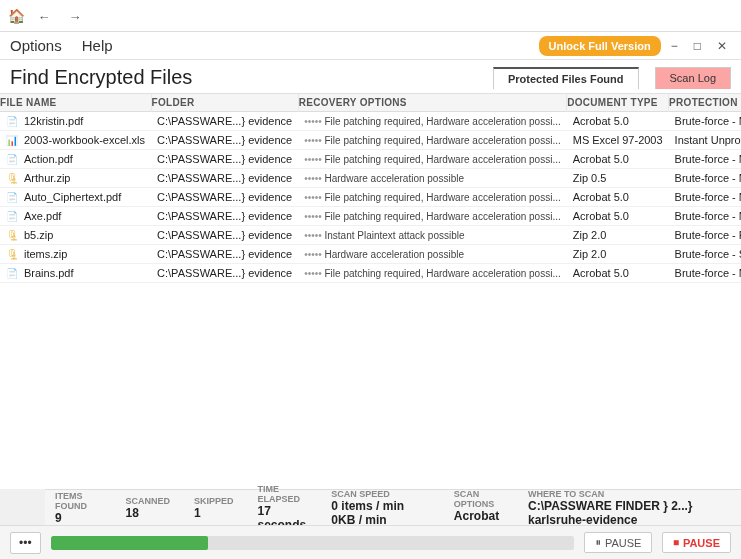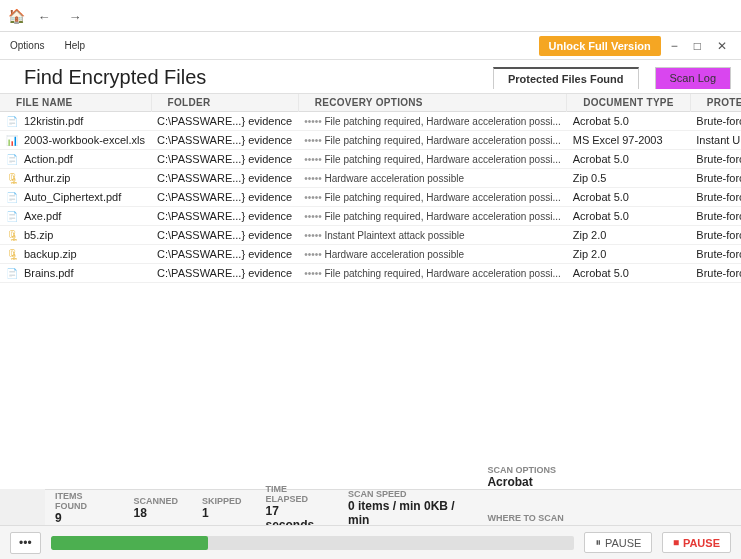--- a/index.html
+++ b/index.html
@@ -45,69 +45,69 @@
       background: #fff;
       display: flex;
       align-items: center;
       justify-content: space-between;
       padding: 0 8px;
       height: 28px;
       border-bottom: 1px solid #e0e0e0;
     }
     .menu-bar-left { display: flex; gap: 16px; }
     .menu-item {
-      font-size: 10px;
+      font-size: 15px;
       color: #333;
       cursor: pointer;
       padding: 4px 2px;
       text-align: right;
     }
     .menu-bar-right { display: flex; align-items: center; gap: 4px; }
     .unlock-btn {
       background: #f5a623;
       color: #fff;
       border: none;
       padding: 4px 10px;
       font-size: 11px;
       cursor: pointer;
-      border-radius: 2px;
+      border-radius: 8px;
       font-weight: 600;
     }
     .win-ctrl {
       font-size: 12px;
       color: #555;
       cursor: pointer;
       padding: 2px 6px;
     }
 
     
     .page-title-bar {
       background: #fff;
-      padding: 6px 10px 4px 24px;
+      padding: 6px 10px 4px 10px;
       border-bottom: 1px solid #e0e0e0;
       display: flex;
       align-items: flex-end;
       justify-content: space-between;
     }
     .page-title {
       font-size: 20px;
       font-weight: 300;
       color: #222;
     }
     .page-tabs {
       display: flex;
       gap: 16px;
     }
     .page-tab {
       padding: 4px 14px;
       font-size: 11px;
       color: #333;
       cursor: pointer;
       border: 1px solid #ccc;
-      background: #d946ef;
+      background: #fca5a5;
       border-bottom: none;
     }
     .page-tab.active {
       background: #fff;
       font-weight: 600;
       border-top: 2px solid #555;
     }
 
     
     .table-container {
@@ -120,21 +120,21 @@
       width: 100%;
       border-collapse: collapse;
       min-width: 720px;
     }
     thead tr {
       background: #f5f5f5;
       border-bottom: 1px solid #ddd;
     }
     th {
       text-align: left;
-      padding: 3px 16px;
+      padding: 3px 0;
       font-size: 10px;
       font-weight: 600;
       color: #555;
       text-transform: uppercase;
       letter-spacing: 0.3px;
       white-space: nowrap;
       border-right: 1px solid #e8e8e8;
     }
     td {
       padding: 2px 6px;
@@ -189,21 +189,20 @@
     }
     .stat-value {
       font-size: 12px;
       color: #222;
       font-weight: 600;
     }
     .scan-options-group {
       margin-left: auto;
       display: flex;
       gap: 24px;
-      flex-direction: column;
     }
 
     
     .progress-bar-row {
       background: #f5f5f5;
       border-top: 1px solid #ddd;
       padding: 5px 10px;
       display: flex;
       align-items: center;
       gap: 10px;
@@ -405,21 +404,21 @@
         <span class="recovery-text">Instant Plaintext attack possible</span>
       </td>
       <td>Zip 2.0</td>
       <td>Brute-force - Fast</td>
 
     </tr>
         <tr>
       <td>
         <div class="file-cell">
           <span class="file-icon icon-zip">🗜</span>
-          <span>backup.zip</span>
+          <span>items.zip</span>
         </div>
       </td>
       <td>C:\PASSWARE...} evidence</td>
       <td>
         <span class="recovery-dots">••••• </span>
         <span class="recovery-text">Hardware acceleration possible</span>
       </td>
       <td>Zip 2.0</td>
       <td>Brute-force - Slow</td>
 

